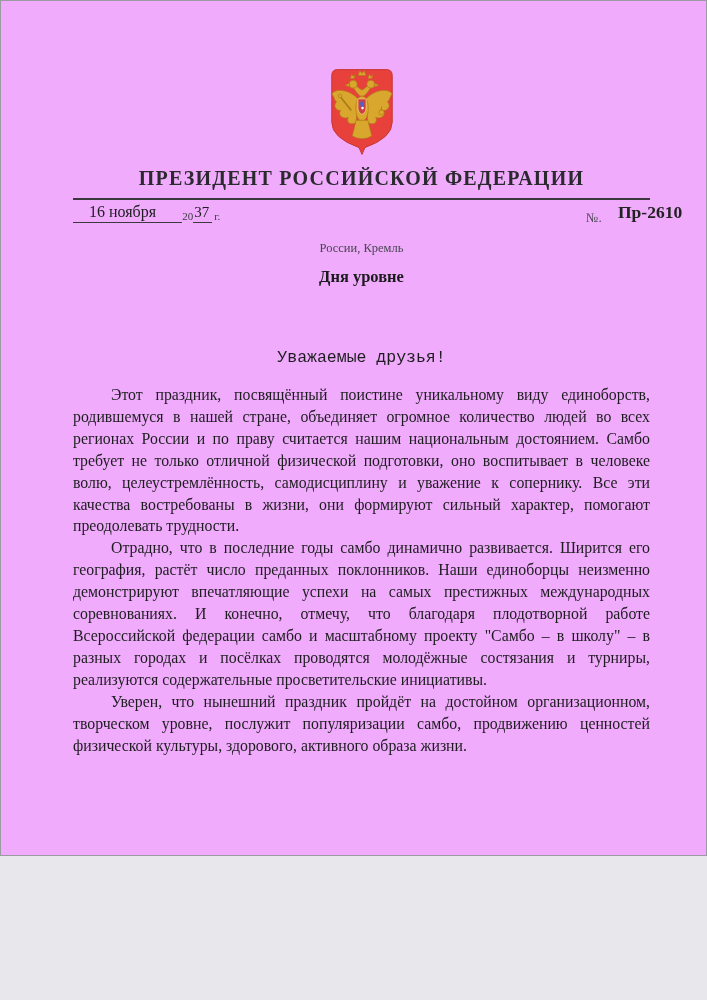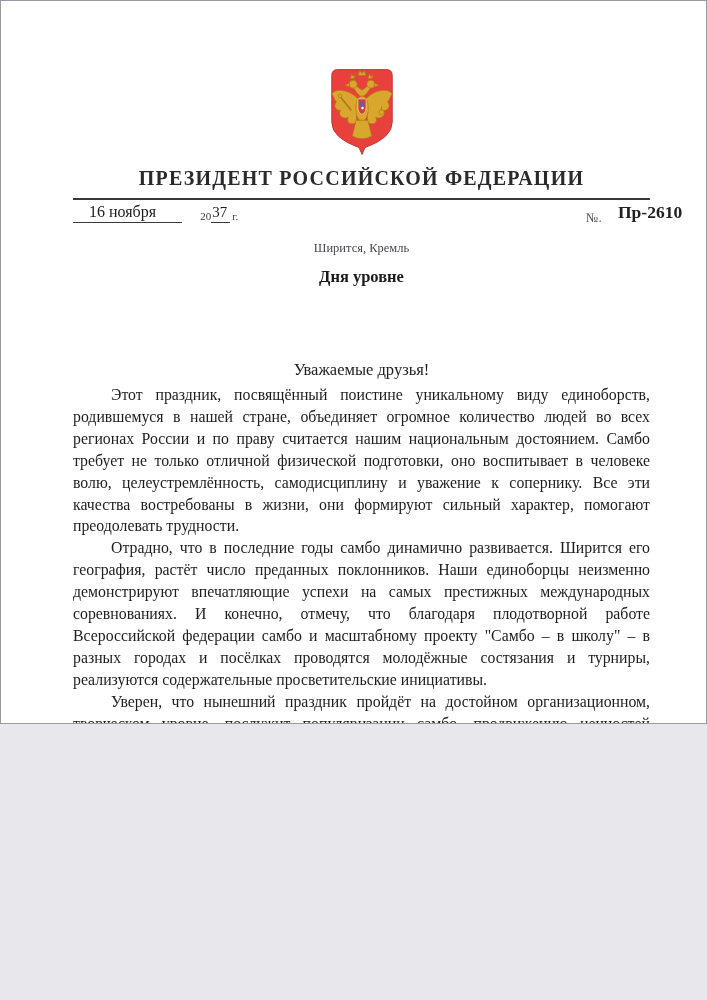--- a/index.html
+++ b/index.html
@@ -1,51 +1,51 @@
 <!DOCTYPE html>
 <html lang="ru"><head>
 <meta charset="utf-8">
 <style>
   html,body{margin:0;padding:0;background:#e8e8ec;}
   .page{
     position:relative;
-    width:707px;height:724px;
+    width:707px;height:856px;
     margin:0 auto;
-    background:#ffffff;
+    background:#f0abfc;
     border:1px solid #9a9aa2;
     box-sizing:border-box;
     overflow:hidden;
     font-family:"Liberation Serif","DejaVu Serif",serif;
     color:#1d1d1f;
   }
   .abs{position:absolute;}
   
   .emblem{left:322px;top:64px;width:78px;height:95px;}
   
   .org-title{
     left:72px;top:166px;width:577px;
     text-align:center;
     font-weight:bold;font-size:20px;letter-spacing:1.2px;
     color:#2a2a2e;white-space:nowrap;
   }
   .head-rule{left:72px;top:197px;width:577px;height:2px;background:#39393d;}
   .date-line{left:72px;top:202px;font-size:16px;white-space:nowrap;}
   .date-filled{border-bottom:1.5px solid #3a3a3e;padding:0 26px 2px 16px;}
-  .year-pre{font-size:11px;color:#3a3a3e;position:relative;top:3px;margin-left:18px;}
+  .year-pre{font-size:11px;color:#3a3a3e;position:relative;top:3px;margin-left:0;}
   .year-fill{font-size:15px;border-bottom:1.5px solid #3a3a3e;padding:0 3px 2px 1px;}
   .year-unit{font-size:11px;color:#3a3a3e;position:relative;top:3px;margin-left:2px;}
   .num-sign{left:585px;top:209px;font-size:13px;color:#4c4c52;}
   .doc-number{left:617px;top:201px;font-size:17.5px;font-weight:bold;color:#222;}
   .place{left:72px;top:240px;width:577px;text-align:center;font-size:12.5px;color:#48484e;}
   
   .addressee{
     left:72px;top:264px;width:577px;text-align:center;
     font-weight:bold;font-size:16.5px;line-height:24px;color:#1b1b1d;
   }
-  .salutation{left:72px;top:359px;width:577px;text-align:center;font-size:16.5px;}
+  .salutation{left:72px;top:347px;width:577px;text-align:center;font-size:16.5px;font-family:Liberation Mono, monospace;}
   
   .letter-body{left:72px;top:383px;width:577px;}
   .letter-body p.para{
     margin:0;
     font-size:15.8px;
     line-height:21.9px;
     text-align:justify;
     text-indent:38px;
     color:#1d1d1f;
   }
@@ -94,21 +94,21 @@
   </div>
 
   <div class="abs org-title">ПРЕЗИДЕНТ РОССИЙСКОЙ ФЕДЕРАЦИИ</div>
   <div class="abs head-rule"></div>
 
   <div class="abs date-line">
     <span class="date-filled">16 ноября</span><span class="year-pre">20</span><span class="year-fill">37</span><span class="year-unit">г.</span>
   </div>
   <div class="abs num-sign">№.</div>
   <div class="abs doc-number">Пр-2610</div>
-  <div class="abs place">Ширится, Кремль</div>
+  <div class="abs place">России, Кремль</div>
 
   <div class="abs addressee">
     <div>Дня уровне</div>
   </div>
 
   <div class="abs salutation">Уважаемые друзья!</div>
 
   <div class="abs letter-body">
       <p class="para">Этот праздник, посвящённый поистине уникальному виду единоборств, родившемуся в нашей стране, объединяет огромное количество людей во всех регионах России и по праву считается нашим национальным достоянием. Самбо требует не только отличной физической подготовки, оно воспитывает в человеке волю, целеустремлённость, самодисциплину и уважение к сопернику. Все эти качества востребованы в жизни, они формируют сильный характер, помогают преодолевать трудности.</p>
       <p class="para">Отрадно, что в последние годы самбо динамично развивается. Ширится его география, растёт число преданных поклонников. Наши единоборцы неизменно демонстрируют впечатляющие успехи на самых престижных международных соревнованиях. И конечно, отмечу, что благодаря плодотворной работе Всероссийской федерации самбо и масштабному проекту "Самбо – в школу" – в разных городах и посёлках проводятся молодёжные состязания и турниры, реализуются содержательные просветительские инициативы.</p>

